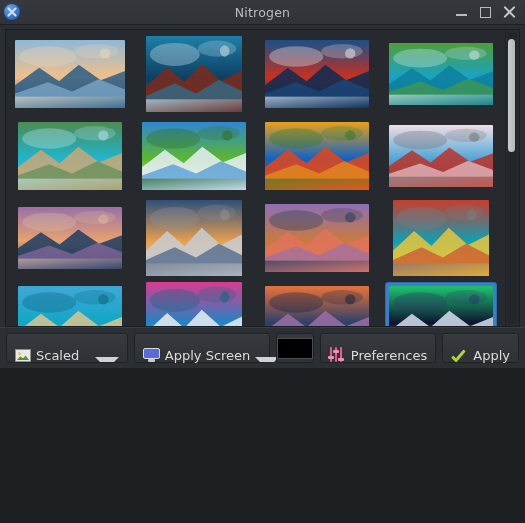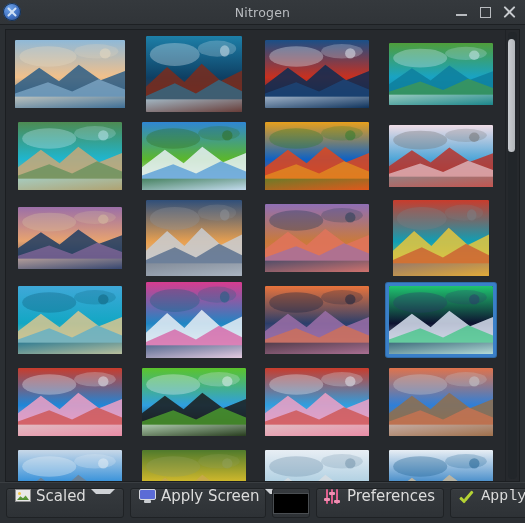--- a/index.html
+++ b/index.html
@@ -13,21 +13,21 @@
     height: 523px;
     overflow: hidden;
     font-family: "DejaVu Sans", "Liberation Sans", sans-serif;
     font-size: 12px;
     color: #d8d8d8;
     -webkit-font-smoothing: antialiased;
   }
 
   .window {
     width: 525px;
-    height: 523px;
+    height: 368px;
     display: flex;
     flex-direction: column;
     background: #2b2f33;
     position: relative;
   }
 
   
   .titlebar {
     height: 24px;
     min-height: 24px;
@@ -212,25 +212,25 @@
     background: #2b2f33;
     border-top: 1px solid #3a3e42;
   }
 
   .tbtn {
     height: 28px;
     background: linear-gradient(#363a3e, #2e3236);
     border: 1px solid #1f2225;
     border-radius: 3px;
     display: flex;
-    align-items: flex-start;
+    align-items: flex-end;
     gap: 5px;
     padding: 0 8px;
     color: #dcdcdc;
-    font-size: 15px;
+    font-size: 13px;
     cursor: pointer;
     box-shadow: 0 1px 0 rgba(255,255,255,.04) inset;
     white-space: nowrap;
   }
   .tbtn .lbl { line-height: 1; }
 
   .combo { }
   .combo .caret {
     margin-left: auto;
     padding-left: 14px;
@@ -353,21 +353,21 @@
     justify-content: center;
     cursor: pointer;
   }
   .color-swatch .sw {
     width: 34px;
     height: 19px;
     background: #000000;
     border: 1px solid #4a4e52;
   }
 
-  #btn-apply { margin-left: auto; font-family: Liberation Mono, monospace; }
+  #btn-apply { margin-left: auto; }
 </style>
 </head>
 <body>
 
 <div class="window">
 
   <div class="titlebar">
     <div class="app-icon"></div>
     <div class="title-text">Nitrogen</div>
     <div class="win-btns">

